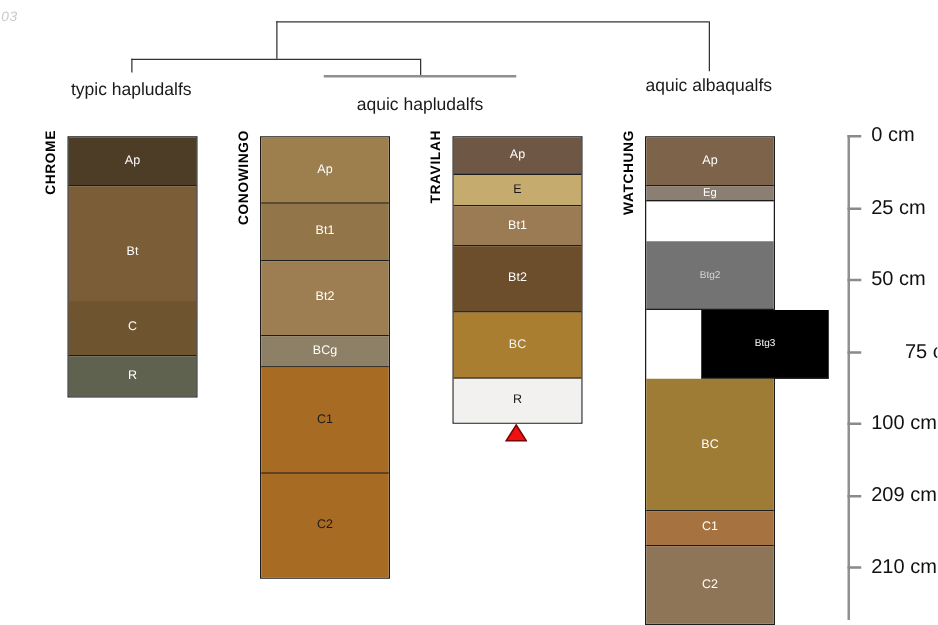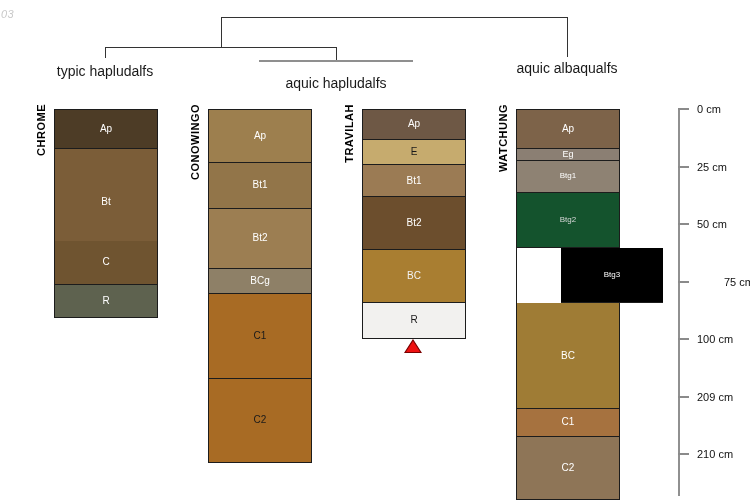--- a/index.html
+++ b/index.html
@@ -25,21 +25,21 @@
     text-align:center;line-height:1;
   }
   .pname{
     position:absolute;writing-mode:vertical-rl;transform:rotate(180deg);
     font-weight:bold;font-size:11px;color:#000;letter-spacing:0.5px;
     white-space:nowrap;
   }
   #axis-line{position:absolute;background:#909090;}
   .tick{position:absolute;background:#8a8a8a;}
   .tick-label{
-    position:absolute;transform:translateY(-50%);font-size:11px;color:#111;
+    position:absolute;transform:translateY(-50%);font-size:16px;color:#111;
     white-space:nowrap;
   }
   .marker-svg{position:absolute;}
 </style>
 </head>
 <body>
 
 <div id="canvas">
   <div id="watermark">03</div>
   <div id="dendrogram">
@@ -116,24 +116,21 @@
         <polygon points="9,1 17,13.5 1,13.5" fill="#ee1111" stroke="#7a0000" stroke-width="1.2"></polygon>
       </svg>
       <div class="pname" style="left: 497px; top: 104px;">WATCHUNG</div>
       <div class="profile-col" style="left: 516px; top: 109px; width: 102px; height: 388.7px;">
         <div class="horizon sep" style="top: 0px; height: 39.1px; background: rgb(125, 99, 73);">
           <div class="hlabel" style="color: rgb(255, 255, 255); font-size: 10px;">Ap</div>
         </div>
         <div class="horizon sep" style="top: 39.1px; height: 11.5px; background: rgb(139, 127, 115);">
           <div class="hlabel" style="color: rgb(255, 255, 255); font-size: 9px;">Eg</div>
         </div>
-        <div class="horizon sep" style="top: 50.6px; height: 32.2px; background: rgb(142, 130, 115);">
-          <div class="hlabel" style="color: rgb(255, 255, 255); font-size: 8px;">Btg1</div>
-        </div>
-        <div class="horizon sep" style="top: 82.8px; height: 55.2px; background: #14532d;">
+        <div class="horizon sep" style="top: 82.8px; height: 55.2px; background: #737373;">
           <div class="hlabel" style="color: rgb(216, 216, 216); font-size: 8px;">Btg2</div>
         </div>
         <div class="horizon sep" style="top: 138px; height: 55.2px; background: #000000; margin-left: 44px;">
           <div class="hlabel" style="color: rgb(255, 255, 255); font-size: 8px;">Btg3</div>
         </div>
         <div class="horizon sep" style="top: 193.2px; height: 105.8px; background: rgb(159, 124, 53);">
           <div class="hlabel" style="color: rgb(255, 255, 255); font-size: 10px;">BC</div>
         </div>
         <div class="horizon sep" style="top: 299px; height: 27.6px; background: rgb(166, 114, 63);">
           <div class="hlabel" style="color: rgb(255, 255, 255); font-size: 10px;">C1</div>

